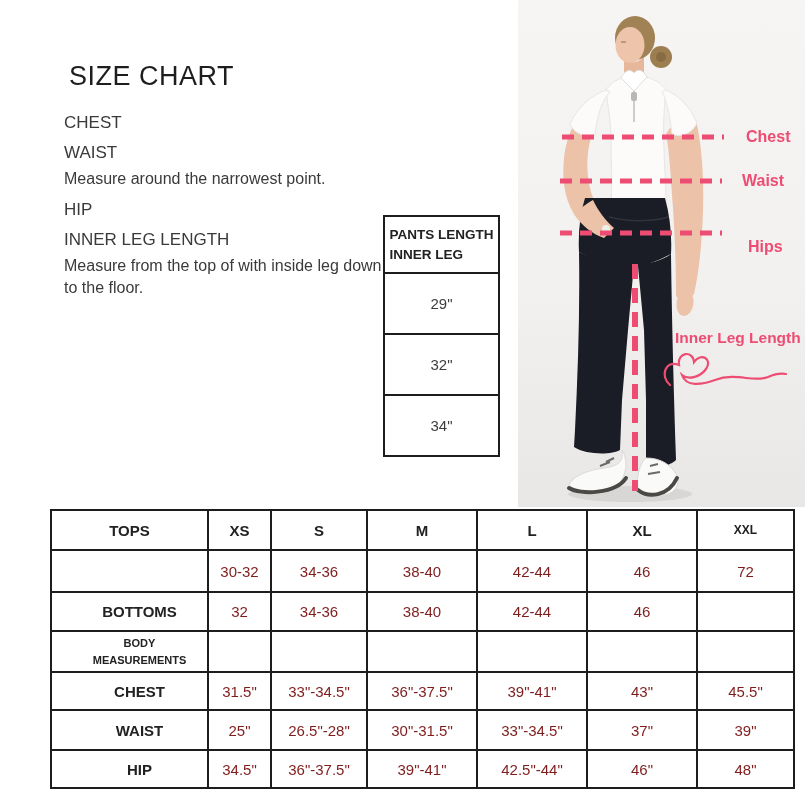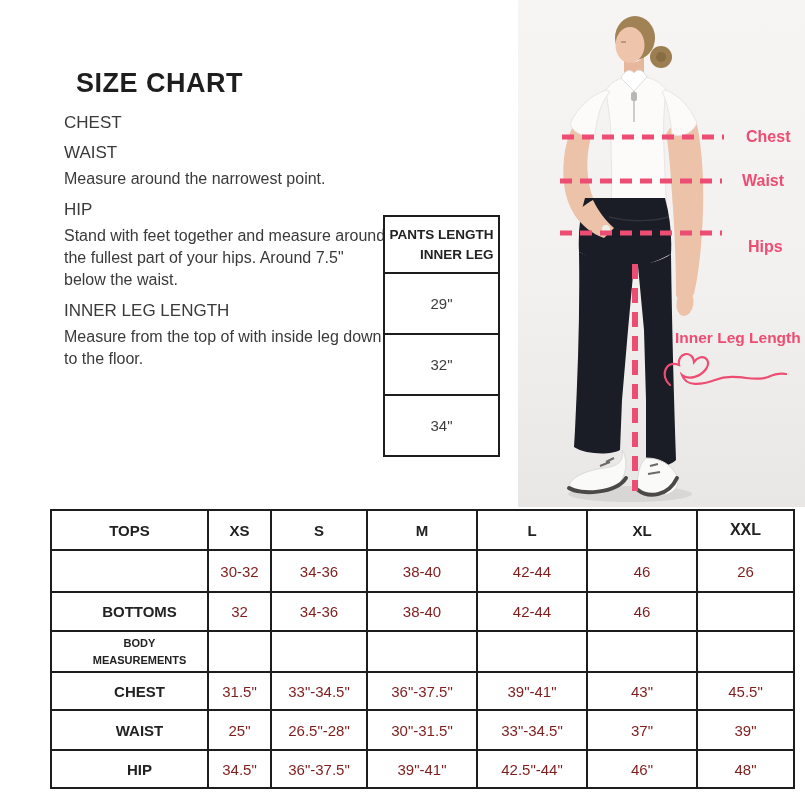--- a/index.html
+++ b/index.html
@@ -2,35 +2,35 @@
 <html><head>
 <meta charset="utf-8">
 <style>
   html,body{margin:0;padding:0;background:#fff;}
   .page{
     position:relative;width:805px;height:801px;background:#ffffff;
     font-family:"Liberation Sans",sans-serif;color:#3a3a3a;overflow:hidden;
   }
   
   .page-title{
-    position:absolute;left:64px;top:56px;margin:12px;
-    font-size:27px;font-weight:700;letter-spacing:.5px;color:#1e1e1e;
+    position:absolute;left:64px;top:56px;margin:5px;
+    font-size:27px;font-weight:400;letter-spacing:.5px;color:#1e1e1e;
   }
   .instructions{position:absolute;left:64px;top:113px;width:322px;}
   .instr-section{margin:0 0 10px 0;}
   .instr-heading{margin:0 0 5px 0;font-size:17px;font-weight:400;color:#3a3a3a;}
   .instr-text{margin:0;font-size:16px;line-height:22px;color:#3a3a3a;}
   
   .pants-table{
     position:absolute;left:383px;top:215px;width:117px;
     border:2px solid #1d1d1d;background:#fff;box-sizing:border-box;
   }
   .pt-header{
     height:55px;border-bottom:2px solid #1d1d1d;
-    display:flex;align-items:center;justify-content:center;text-align:right;
+    display:flex;align-items:center;justify-content:center;text-align:left;
     font-weight:700;font-size:13.5px;line-height:1.45;color:#222;white-space:pre-line;
   }
   .pt-cell{
     height:59px;border-bottom:2px solid #1d1d1d;
     display:flex;align-items:center;justify-content:center;
     font-size:15px;color:#3d3d3d;
   }
   .pt-cell:last-child{border-bottom:none;}
   
   .photo{
@@ -48,21 +48,21 @@
   
   .size-table{
     position:absolute;left:50px;top:509px;width:743px;
     border-collapse:collapse;table-layout:fixed;background:#fff;
   }
   .size-table th,.size-table td{
     border:2px solid #1d1d1d;text-align:center;vertical-align:middle;
     padding:0;font-size:15px;color:#7f1d1d;font-weight:400;overflow:hidden;
   }
   .size-table th{font-weight:700;color:#222;border-radius:8px;}
-  .size-table th.xxl{font-size:16px;}
+  .size-table th.xxl{font-size:12px;}
   .size-table td.row-label{font-weight:700;color:#222;padding-left:20px;}
   .size-table td.row-label.small{font-size:11px;line-height:1.5;white-space:pre-line;}
   .size-table tr:nth-child(1){height:40px;}
   .size-table tr:nth-child(2){height:42px;}
   .size-table tr:nth-child(3){height:39px;}
   .size-table tr:nth-child(4){height:41px;}
   .size-table tr:nth-child(5){height:38px;}
   .size-table tr:nth-child(6){height:40px;}
   .size-table tr:nth-child(7){height:38px;}
 </style>
@@ -76,21 +76,20 @@
   <div class="instructions">
     <div class="instr-section">
       <h3 class="instr-heading">CHEST</h3>
     </div>
     <div class="instr-section">
       <h3 class="instr-heading">WAIST</h3>
       <p class="instr-text">Measure around the narrowest point.</p>
     </div>
     <div class="instr-section">
       <h3 class="instr-heading">HIP</h3>
-      <p class="instr-text">Stand with feet together and measure around the fullest part of your hips. Around 7.5" below the waist.</p>
     </div>
     <div class="instr-section">
       <h3 class="instr-heading">INNER LEG LENGTH</h3>
       <p class="instr-text">Measure from the top of with inside leg down to the floor.</p>
     </div>
   </div>
 
   <div class="pants-table">
     <div class="pt-header">PANTS LENGTH
 INNER LEG</div>
@@ -175,21 +174,21 @@
       <th>XL</th>
       <th class="xxl">XXL</th>
     </tr>
     <tr>
       <td class="row-label"></td>
       <td>30-32</td>
       <td>34-36</td>
       <td>38-40</td>
       <td>42-44</td>
       <td>46</td>
-      <td>26</td>
+      <td>72</td>
     </tr>
     <tr>
       <td class="row-label">BOTTOMS</td>
       <td>32</td>
       <td>34-36</td>
       <td>38-40</td>
       <td>42-44</td>
       <td>46</td>
       <td></td>
     </tr>

